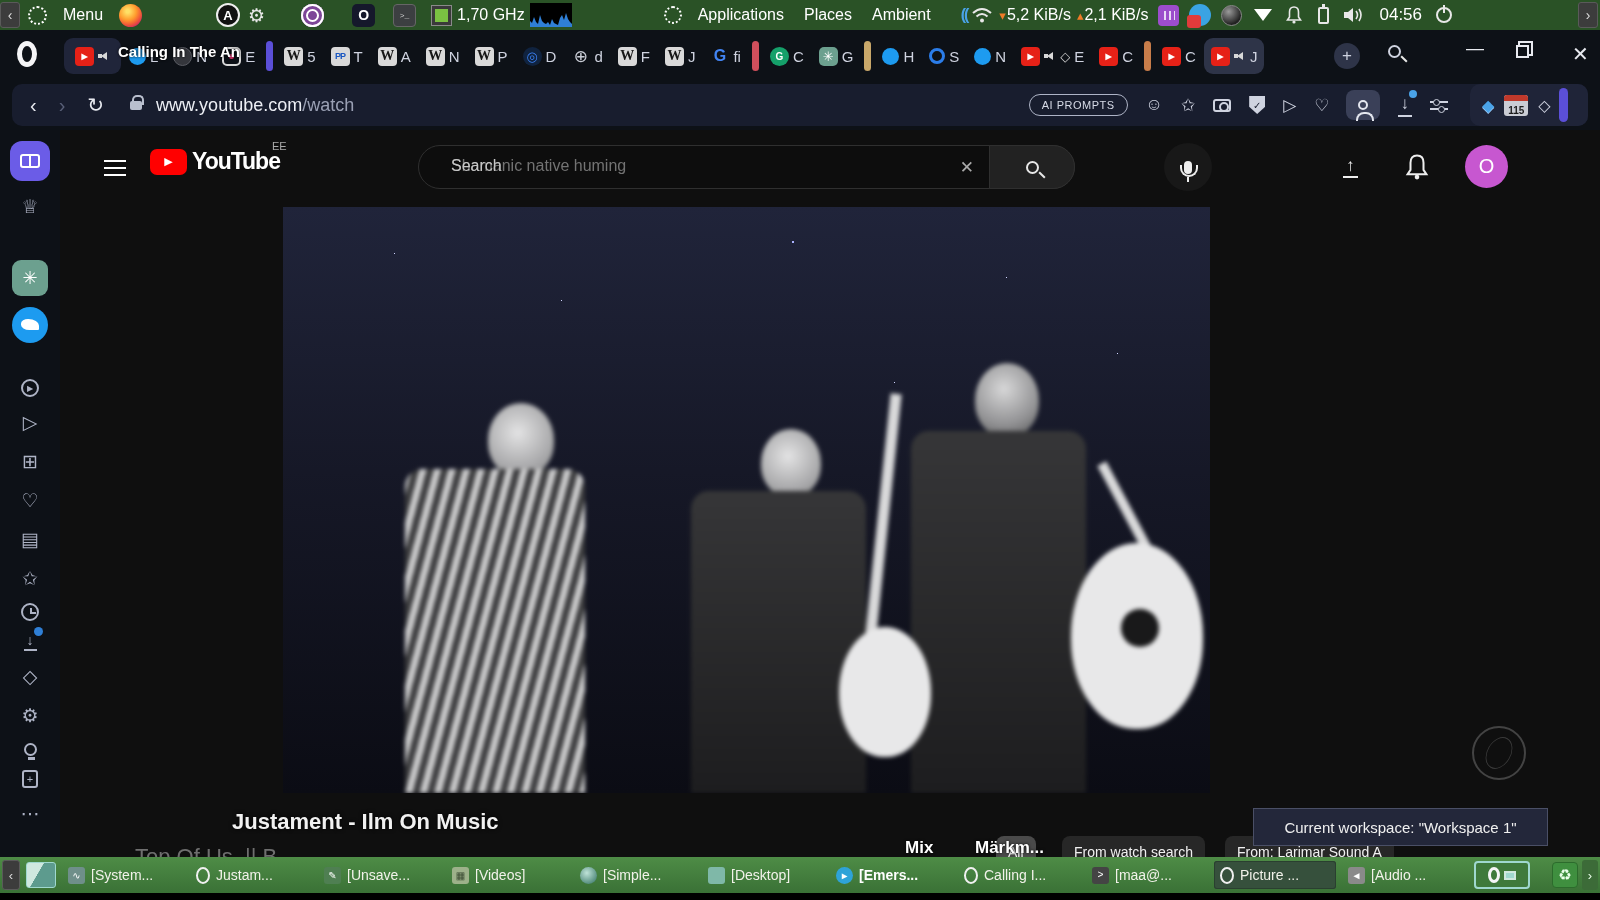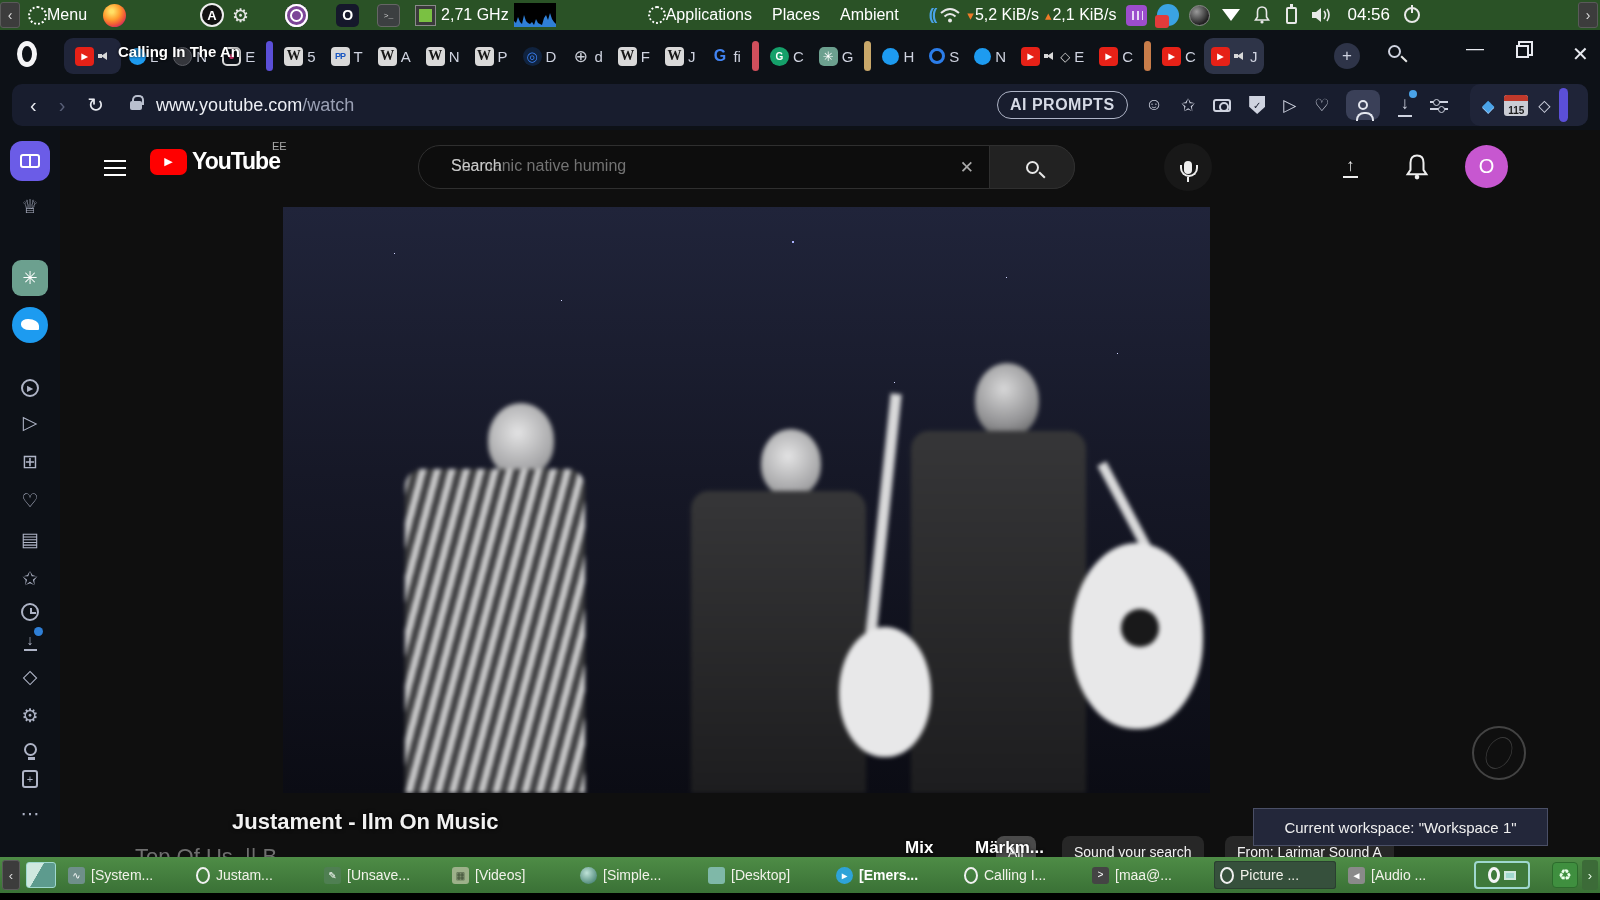--- a/index.html
+++ b/index.html
@@ -1,21 +1,21 @@
 <!DOCTYPE html>
 <html><head>
 <meta charset="utf-8">
 <style>
   *{margin:0;padding:0;box-sizing:border-box;font-family:"Liberation Sans",sans-serif;}
   html,body{width:1600px;height:900px;overflow:hidden;background:#000;}
   
   #panel{position:absolute;left:0;top:0;width:1600px;height:30px;background:#2a5226;display:flex;align-items:center;color:#fff;font-size:16px;z-index:50;}
   .corner-btn{width:20px;height:26px;background:#3c3c3c;border:1px solid #5a5a5a;border-radius:3px;color:#ddd;display:flex;align-items:center;justify-content:center;font-size:14px;}
   .menu-ico{width:19px;height:19px;border:2px dotted #fff;border-radius:50%;margin-left:8px;}
-  .panel-txt{margin-left:0;color:#fff;}
+  .panel-txt{margin-left:16px;color:#fff;}
   .ff-ico{width:23px;height:23px;border-radius:50%;margin-left:16px;background:radial-gradient(circle at 38% 32%,#ffe066 8%,#ff9d2e 40%,#f25c36 62%,#b5007f 95%);}
   .searchA{width:24px;height:24px;margin-left:74px;border-radius:50%;background:#111;border:2px solid #eee;color:#fff;font-weight:bold;font-size:13px;display:flex;align-items:center;justify-content:center;}
   .gears{margin-left:8px;color:#e8e8e8;font-size:19px;line-height:1;}
   .tor{width:23px;height:23px;border-radius:50%;margin-left:36px;background:#7d4698;box-shadow:inset 0 0 0 2px #fff,inset 0 0 0 5px #7d4698,inset 0 0 0 7px #fff;}
   .opi{width:23px;height:23px;margin-left:28px;border-radius:5px;background:#15182b;color:#fff;font-weight:bold;display:flex;align-items:center;justify-content:center;font-size:14px;}
   .term{width:23px;height:23px;margin-left:18px;border-radius:4px;background:#3c3f41;border:1px solid #666;color:#cfcfcf;font-size:8px;display:flex;align-items:center;justify-content:center;font-family:"Liberation Mono",monospace;}
   .cpuchip{width:19px;height:19px;margin-left:16px;background:#7ac142;border:3px solid #3a3a3a;box-shadow:0 0 0 1px #8a8a8a;}
   .cpugraph{margin-left:5px;background:#000;display:block;}
   .mate{width:18px;height:18px;border:2px dotted #fff;border-radius:50%;margin-left:92px;}
   .pm{margin-left:14px;}
@@ -64,21 +64,21 @@
   .newtab{position:absolute;left:1334px;top:13px;width:26px;height:26px;border-radius:50%;background:#2e3448;color:#cfd3e0;font-size:17px;display:flex;align-items:center;justify-content:center;}
   .winctl{position:absolute;top:12px;color:#e8eaf0;font-size:18px;}
   
   #addr{position:absolute;left:12px;top:54px;width:1576px;height:42px;background:#181d2e;border-radius:10px;display:flex;align-items:center;color:#cfd3e0;}
   .nav{font-size:20px;margin-left:18px;color:#e8eaf0;}
   .nav.dim{color:#596078;}
   .lock{width:12px;height:9px;border-radius:2px;background:#b9bfce;position:relative;margin-left:26px;}
   .lock::after{content:"";position:absolute;left:2px;top:-6px;width:8px;height:8px;border:2px solid #b9bfce;border-bottom:none;border-radius:5px 5px 0 0;}
   .url{margin-left:14px;font-size:18px;color:#eceef4;}
   .url .path{color:#9aa0b4;}
-  .ai-pill{margin-left:auto;border:1.5px solid #aeb4c6;border-radius:14px;padding:4px 12px;font-size:16px;font-weight:bold;letter-spacing:.5px;color:#d6dae6;}
+  .ai-pill{margin-left:auto;border:1.5px solid #aeb4c6;border-radius:14px;padding:4px 12px;font-size:11px;font-weight:normal;letter-spacing:.5px;color:#d6dae6;}
   .ab-ic{margin-left:18px;font-size:17px;color:#cfd3e0;display:flex;align-items:center;justify-content:center;}
   .cam{width:18px;height:13px;border:2px solid #cfd3e0;border-radius:3px;position:relative;}
   .cam::before{content:"";position:absolute;left:4px;top:1px;width:6px;height:6px;border:2px solid #cfd3e0;border-radius:50%;}
   .shield{width:16px;height:18px;background:#cfd3e0;clip-path:polygon(0 0,100% 0,100% 60%,50% 100%,0 60%);color:#181d2e;font-size:10px;display:flex;align-items:center;justify-content:center;}
   .person-box{margin-left:16px;width:34px;height:30px;border-radius:8px;background:#3a4058;display:flex;align-items:center;justify-content:center;}
   .person{width:10px;height:10px;border:2px solid #e3e6ee;border-radius:50%;position:relative;}
   .person::after{content:"";position:absolute;left:-4px;top:10px;width:14px;height:7px;border:2px solid #e3e6ee;border-bottom:none;border-radius:8px 8px 0 0;}
   .dl{position:relative;border-bottom:2px solid #cfd3e0;padding:0 3px 1px;}
   .dl::after{content:"";position:absolute;right:-5px;top:-4px;width:8px;height:8px;border-radius:50%;background:#4aa3e8;}
   .sliders{width:18px;height:16px;background:linear-gradient(#cfd3e0,#cfd3e0) 0 4px/18px 2px no-repeat,linear-gradient(#cfd3e0,#cfd3e0) 0 11px/18px 2px no-repeat;position:relative;}
@@ -191,21 +191,21 @@
   <div class="corner-btn">‹</div>
   <span class="menu-ico"></span>
   <span class="panel-txt">Menu</span>
   <span class="ff-ico"></span>
   <span class="searchA">A</span>
   <span class="gears">⚙</span>
   <span class="tor"></span>
   <span class="opi">O</span>
   <span class="term">&gt;_</span>
   <span class="cpuchip"></span>
-  <span class="panel-txt" style="margin-left:6px;">2,71 GHz</span>
+  <span class="panel-txt" style="margin-left:6px;">1,70 GHz</span>
   <svg class="cpugraph" width="42" height="24" viewBox="0 0 42 24">
       <rect width="42" height="24" fill="#000"></rect>
       <path d="M0 24 L0 18 2 20 4 14 6 19 8 21 10 12 12 18 14 20 16 21 18 19 20 22 22 16 24 20 26 21 28 22 30 15 32 12 34 17 36 10 38 16 40 19 42 21 L42 24 Z" fill="#2f7fd6"></path>
     </svg>
   <span class="mate"></span>
   <span class="panel-txt">Applications</span>
   <span class="panel-txt pm" style="margin-left:20px;">Places</span>
   <span class="panel-txt pm" style="margin-left:20px;">Ambient</span>
   <span class="sig">((</span>
   <svg width="22" height="18" viewBox="0 0 22 18" style="margin-left:4px;">
@@ -456,21 +456,21 @@
       </div>
     </div>
 
 
     <div class="wm"></div>
 
     <div class="t-gray" style="left:75px;top:714px;">Top Of Us..|| B...</div>
     <div class="t-white" style="left:172px;top:679px;">Justament - Ilm On Music</div>
 
     <div class="chip sel" style="left:936px;">All</div>
-    <div class="chip" style="left:1002px;">Sound your search</div>
+    <div class="chip" style="left:1002px;">From watch search</div>
     <div class="chip" style="left:1165px;">From: Larimar Sound A</div>
     <div class="glitch" style="left:845px;">Mix</div>
     <div class="glitch" style="left:915px;">Märkm...</div>
   </div>
 </div>
 
 <div id="taskbar">
   <div class="tb-corner">‹</div>
   <div class="showdesk"></div>
   <span id="tb-items" style="display:flex;align-items:center;">

